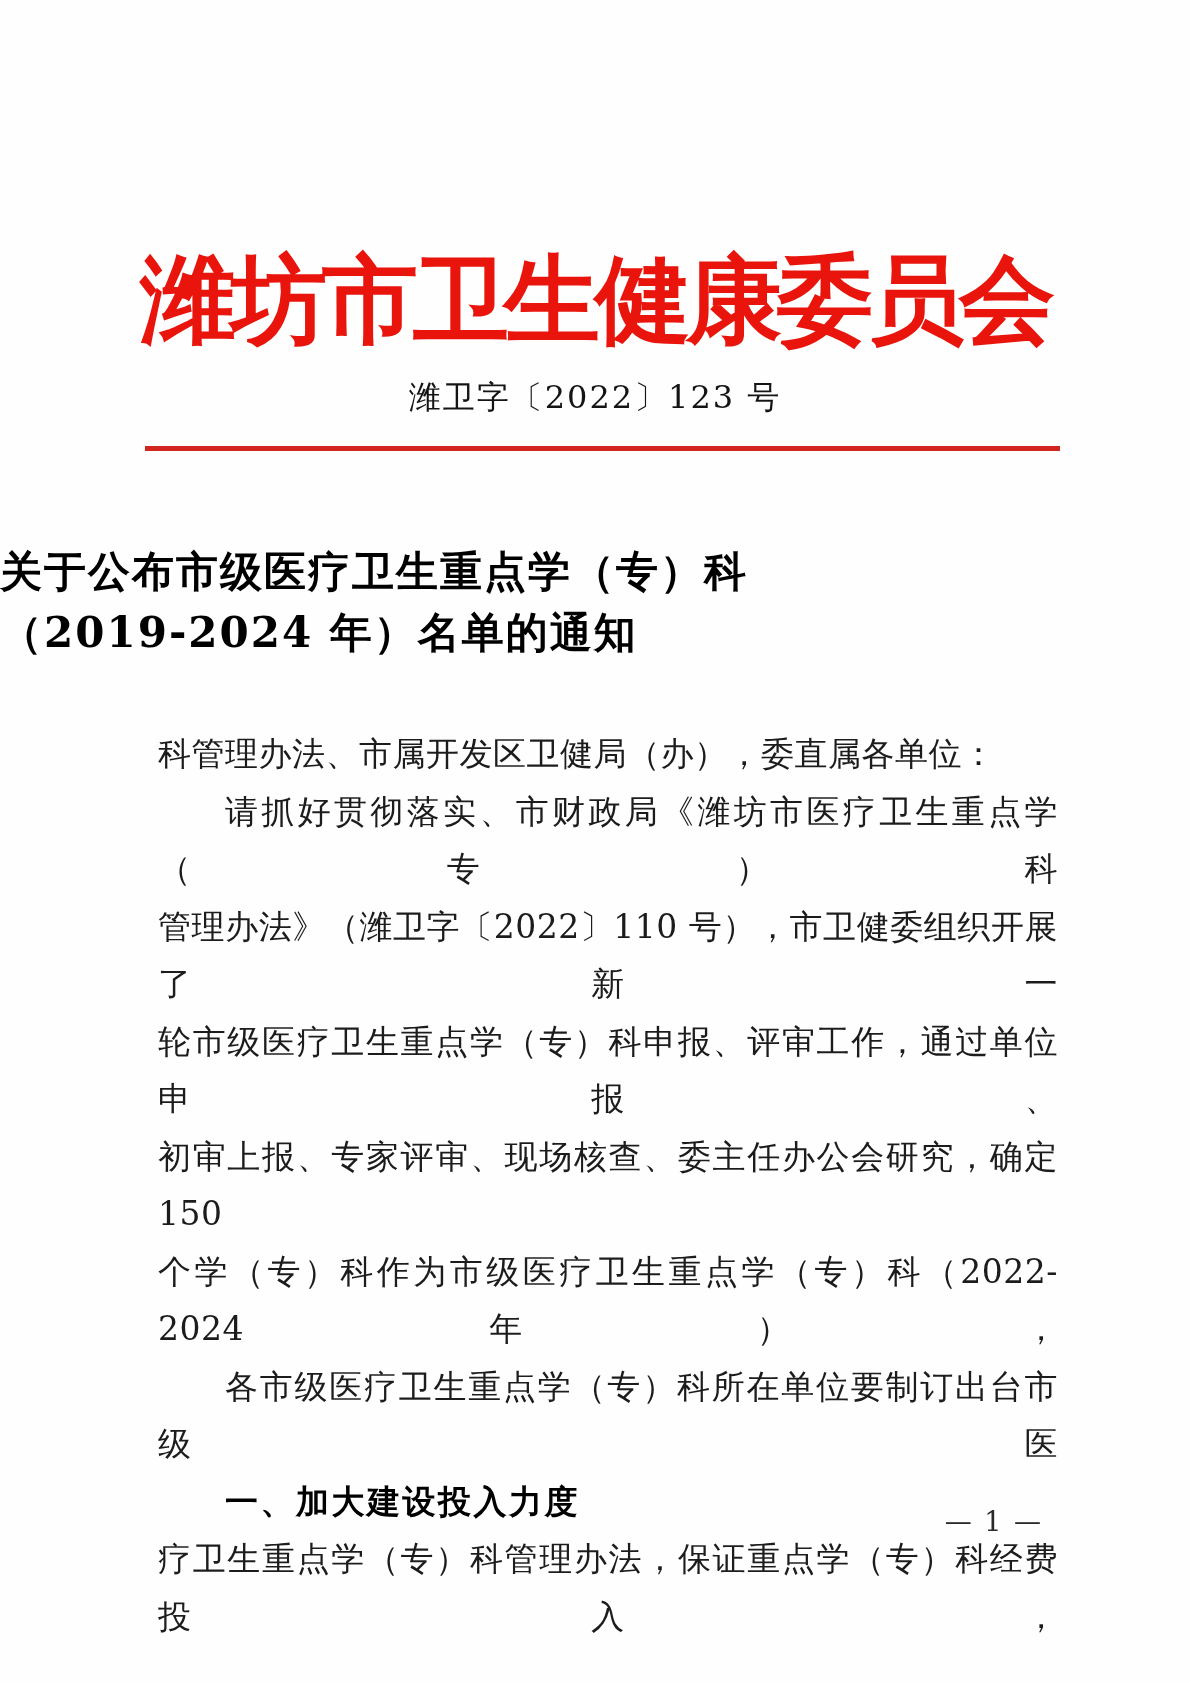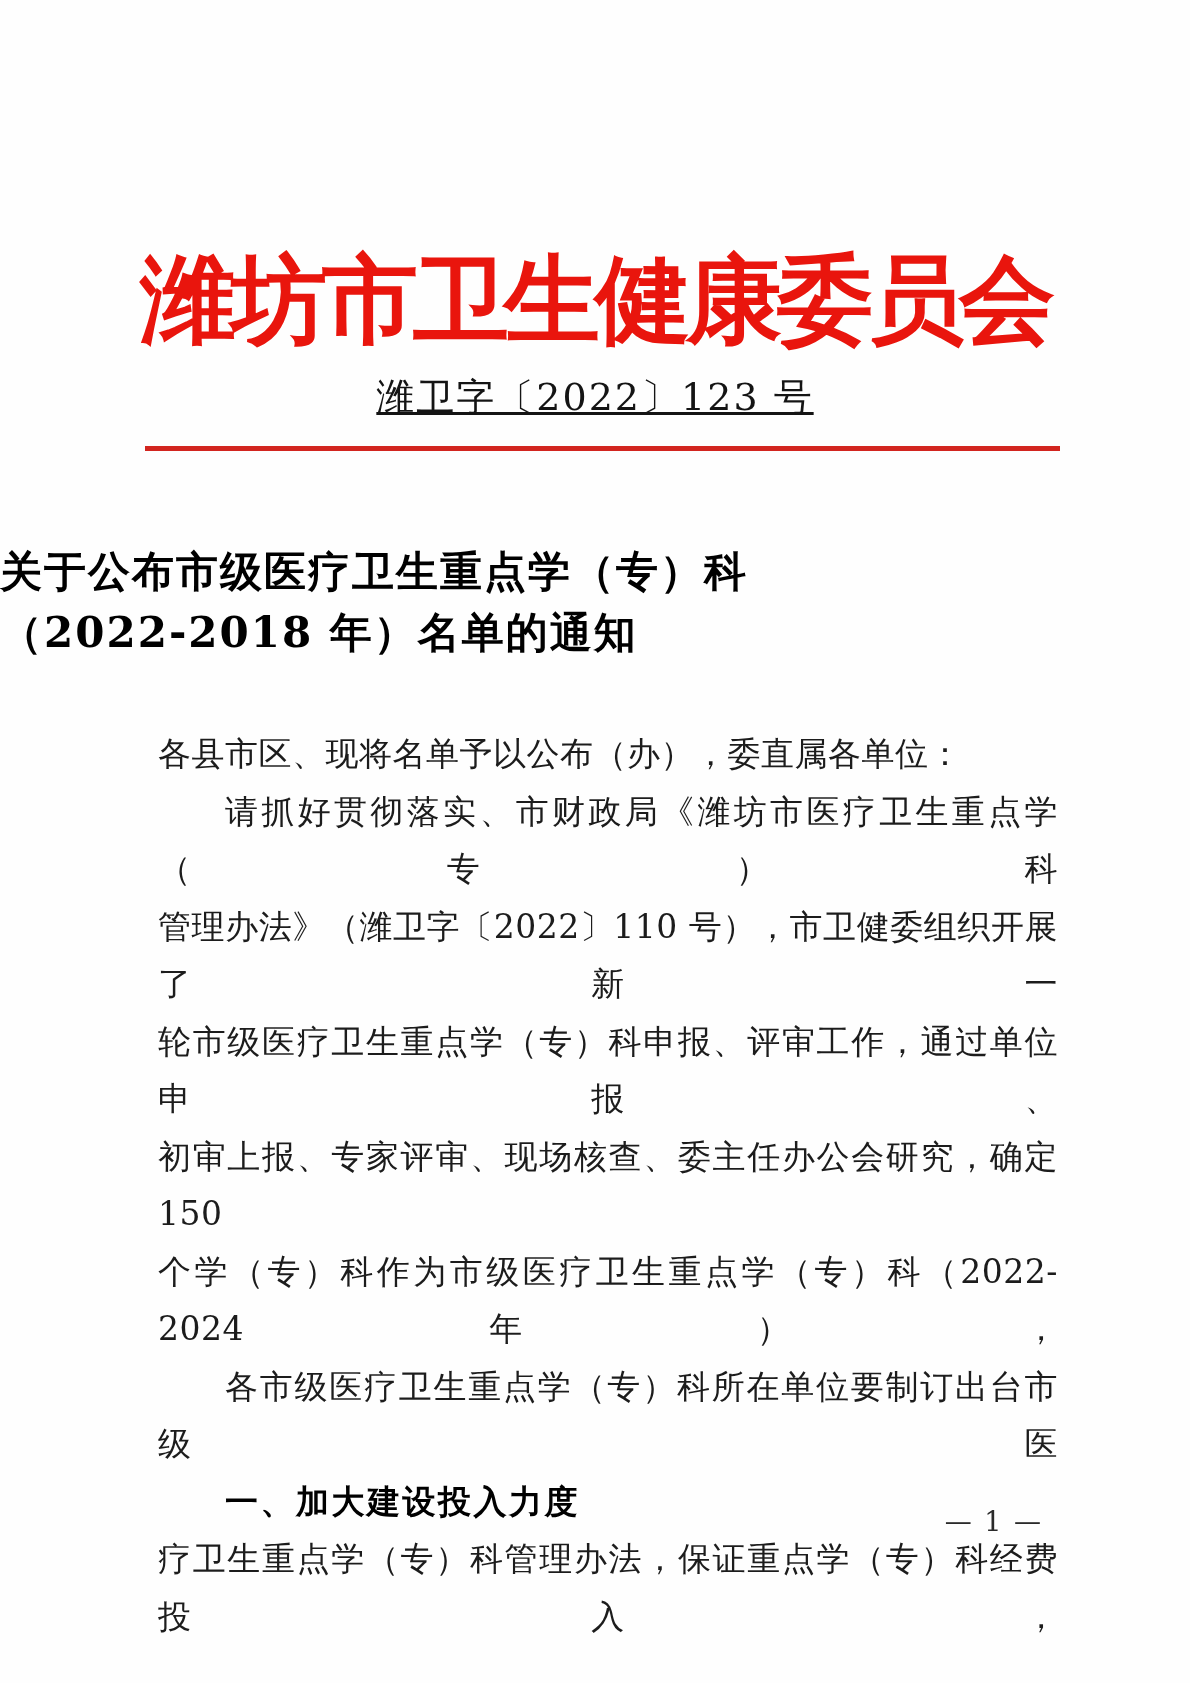--- a/index.html
+++ b/index.html
@@ -29,25 +29,24 @@
     white-space: nowrap;
     font-family: "DejaVu Serif", "Liberation Serif", serif;
     margin-top: 44px;
   }
   .doc-number {
     position: absolute;
     top: 378px;
     left: 0;
     width: 100%;
     text-align: center;
-    font-size: 38px;
+    font-size: 32px;
     line-height: 38px;
     letter-spacing: 2px;
     color: #141414;
-    text-decoration: underline;
   }
   .red-divider {
     position: absolute;
     top: 446px;
     left: 145px;
     width: 915px;
     height: 5px;
   }
   .doc-title {
     position: absolute;
@@ -105,25 +104,25 @@
 <div class="page">
 
   <div class="org-title" style="color: rgb(233, 21, 13);">潍坊市卫生健康委员会</div>
 
   <div class="doc-number">潍卫字〔2022〕123 号</div>
 
   <div class="red-divider" style="background: rgb(210, 37, 31);"></div>
 
   <div class="doc-title">
     <div>关于公布市级医疗卫生重点学（专）科</div>
-    <div>（2022-2018 年）名单的通知</div>
+    <div>（2019-2024 年）名单的通知</div>
   </div>
 
   <div class="body-block">
-      <div class="line">各县市区、现将名单予以公布（办），委直属各单位：</div>
+      <div class="line">科管理办法、市属开发区卫健局（办），委直属各单位：</div>
       <div class="line indent just">请抓好贯彻落实、市财政局《潍坊市医疗卫生重点学（专）科</div>
       <div class="line just">管理办法》（潍卫字〔2022〕110 号），市卫健委组织开展了新一</div>
       <div class="line just">轮市级医疗卫生重点学（专）科申报、评审工作，通过单位申报、</div>
       <div class="line just">初审上报、专家评审、现场核查、委主任办公会研究，确定 150</div>
       <div class="line just">个学（专）科作为市级医疗卫生重点学（专）科（2022-2024 年），</div>
       <div class="line indent just">各市级医疗卫生重点学（专）科所在单位要制订出台市级医</div>
       <div class="line heading indent">一、加大建设投入力度</div>
       <div class="line just">疗卫生重点学（专）科管理办法，保证重点学（专）科经费投入，</div>
     </div>
 

